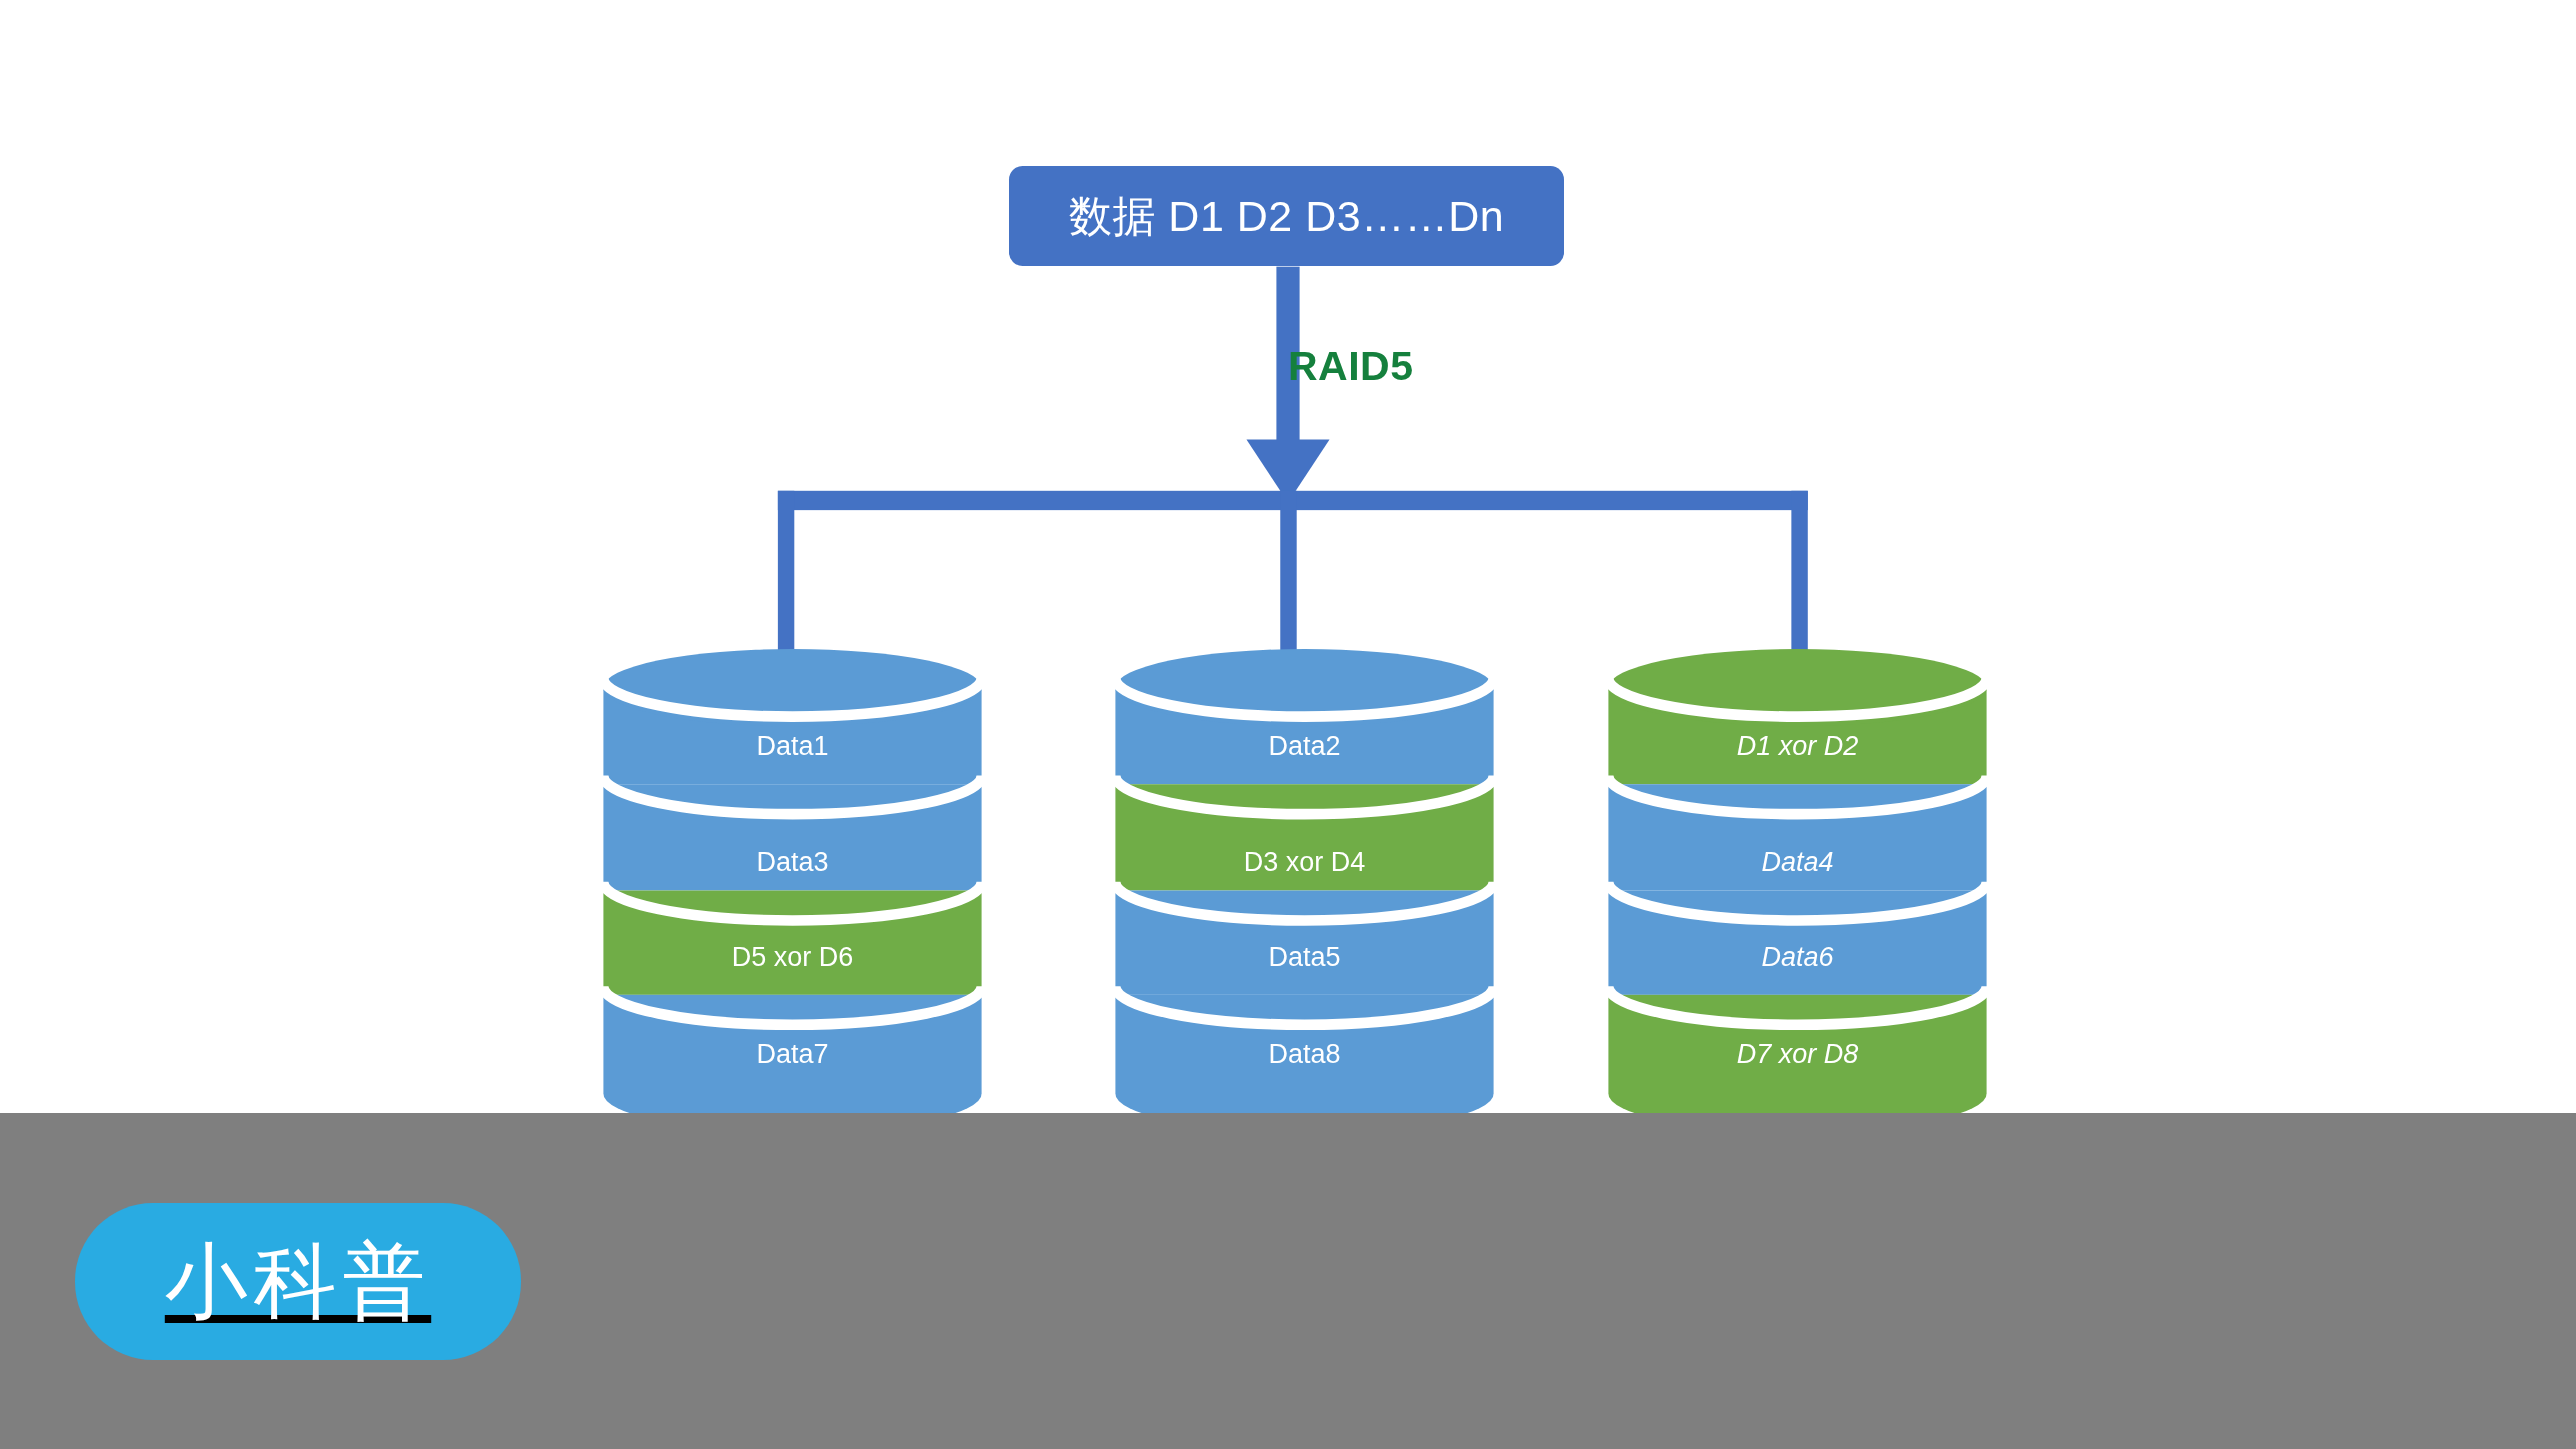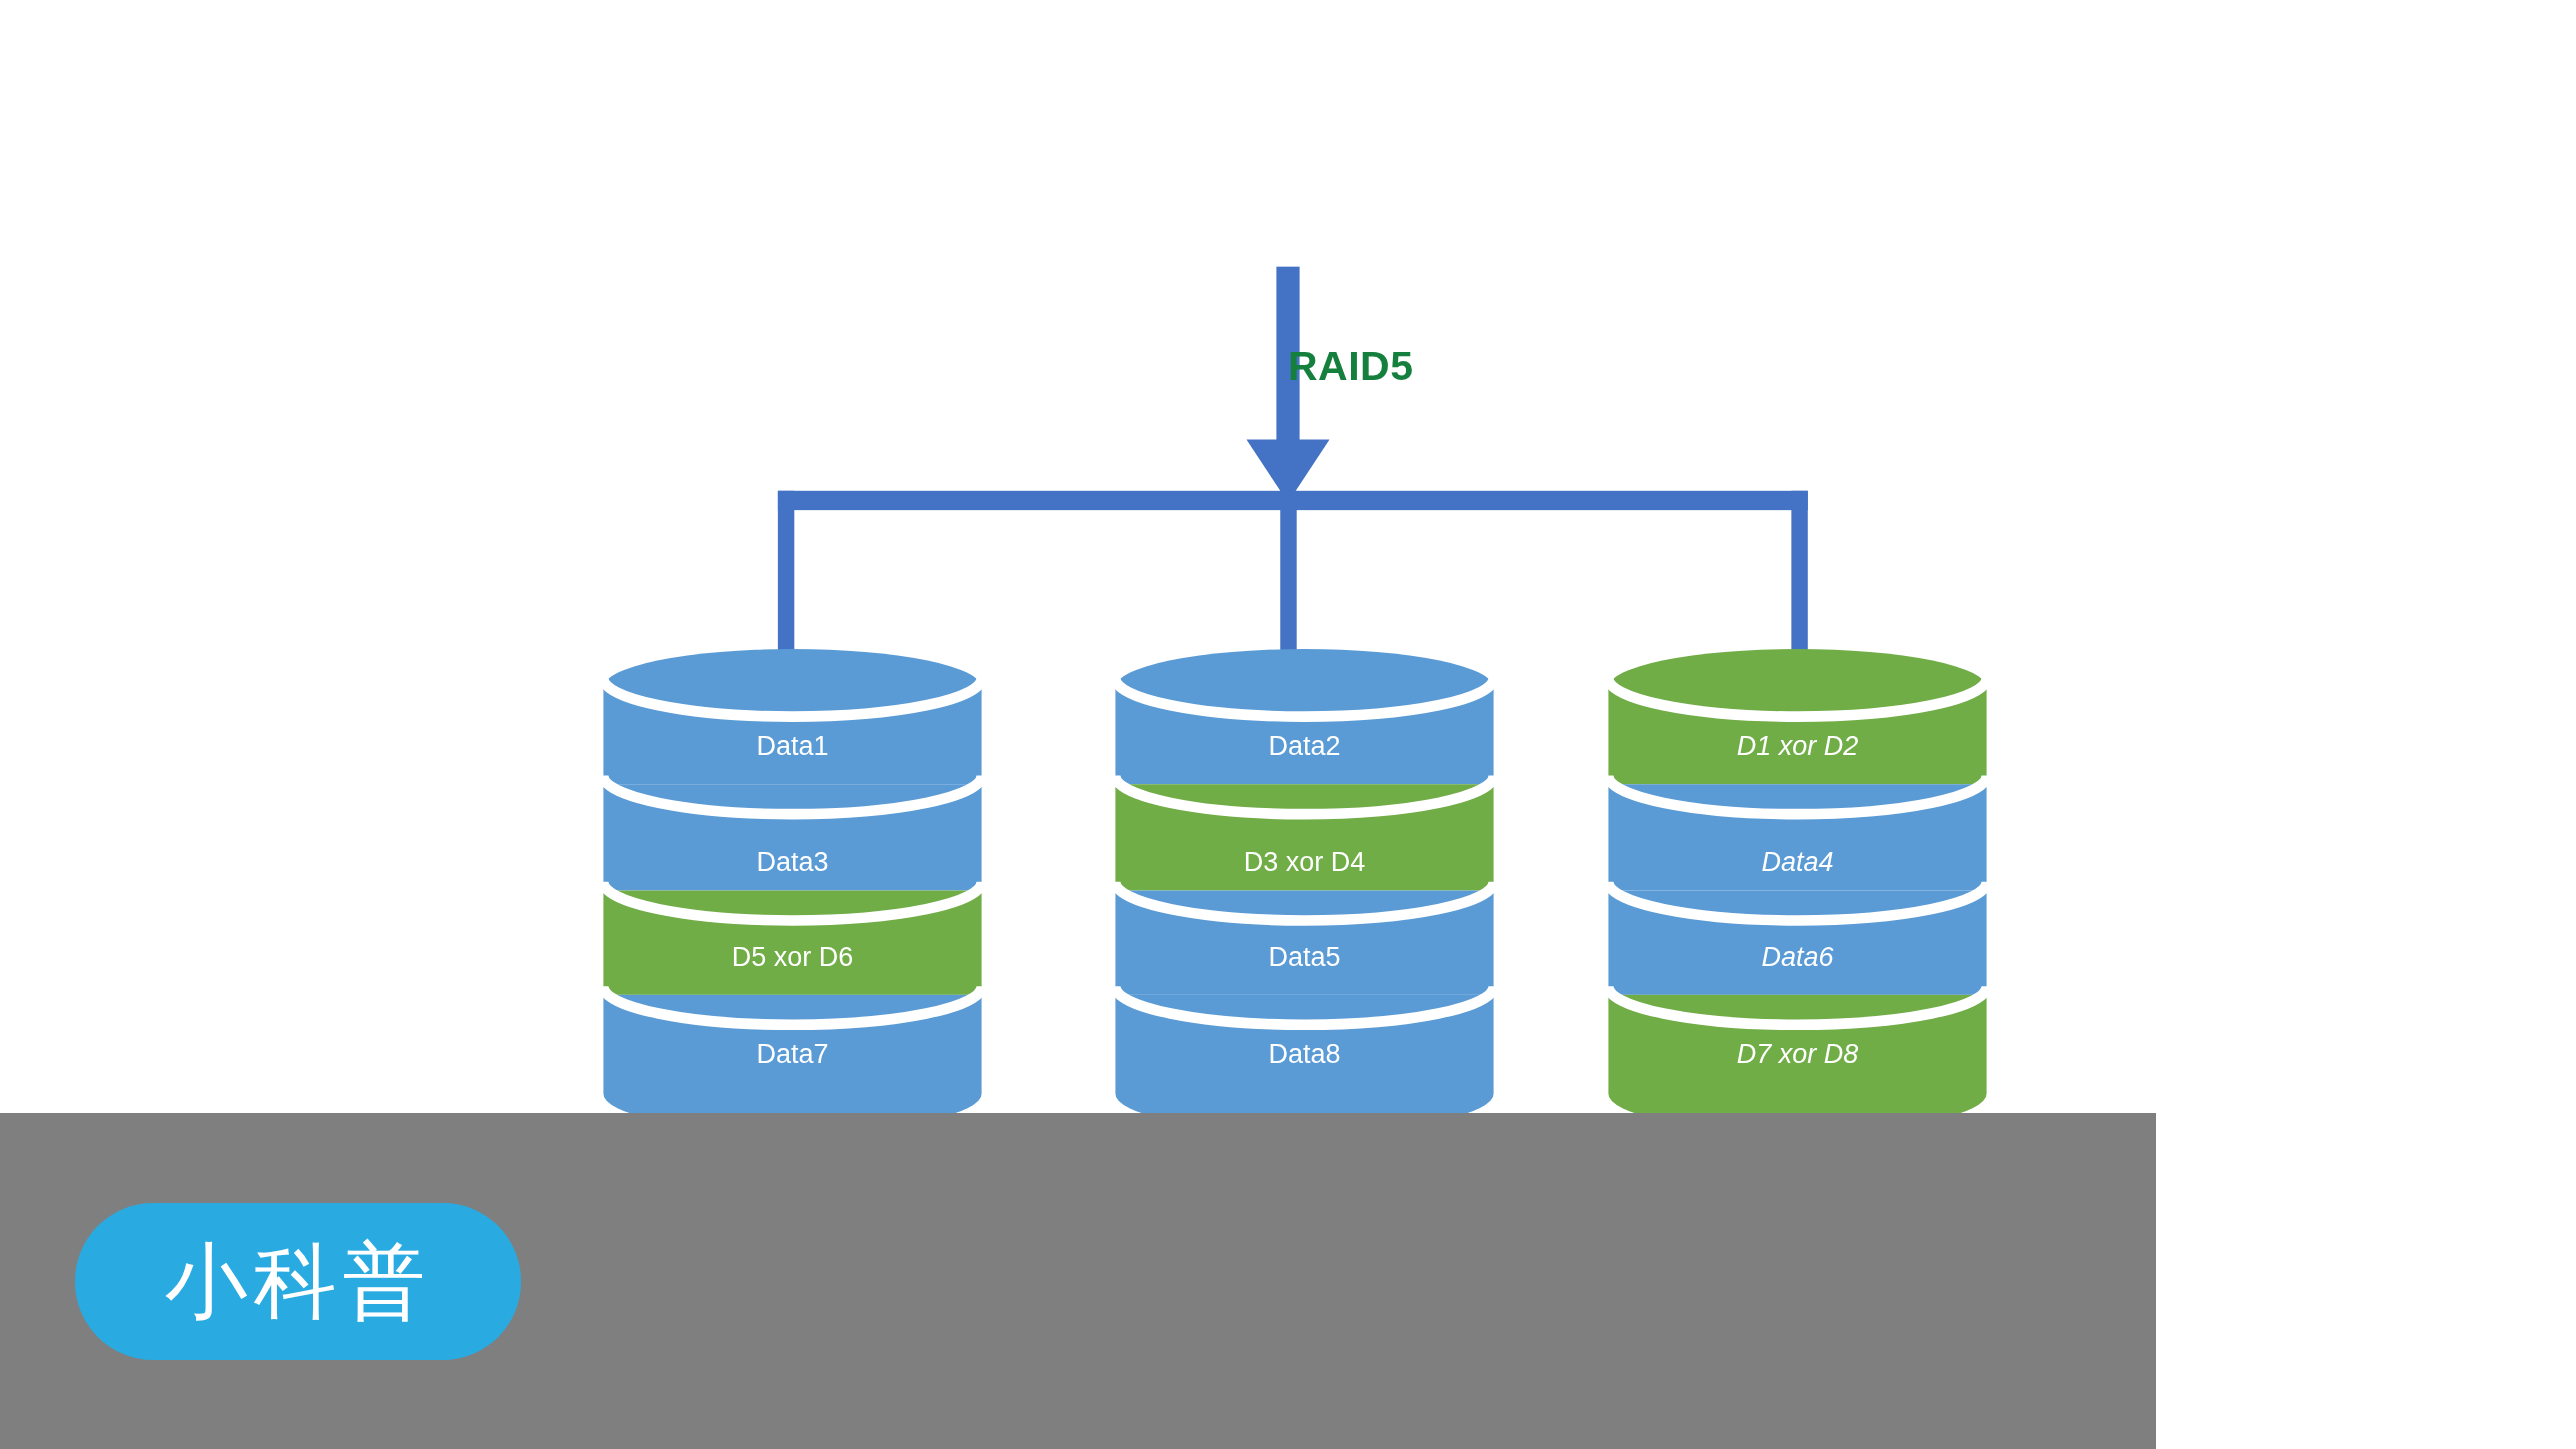--- a/index.html
+++ b/index.html
@@ -107,25 +107,26 @@
   .band-label.b0 { top: 84px; }
   .band-label.b1 { top: 200px; }
   .band-label.b2 { top: 295px; }
   .band-label.b3 { top: 392px; }
 
   
   #caption-bar {
     position: absolute;
     left: 0;
     top: 1113px;
-    width: 2156px;
+    width: 2576px;
     height: 336px;
     background: #7f7f7f;
     display: flex;
     align-items: center;
+    text-decoration: underline;
   }
   .badge {
     margin-left: 75px;
     width: 446px;
     height: 157px;
     background: #29ABE2;
     border-radius: 78px;
     display: flex;
     align-items: center;
     justify-content: center;
@@ -162,20 +163,23 @@
 
       <rect x="805" y="508" width="1066" height="20" fill="#4472C4"></rect>
 
       <rect x="805" y="508" width="17" height="178" fill="#4472C4"></rect>
 
       <rect x="1325" y="508" width="17" height="178" fill="#4472C4"></rect>
 
       <rect x="1854" y="508" width="17" height="178" fill="#4472C4"></rect>
     </svg>
 
+    <div class="source-box">
+      <span class="source-box-label">数据 D1 D2 D3……Dn</span>
+    </div>
 
     <div class="raid-label">RAID5</div>
 
     <div class="cylinder cyl-1">
       <svg class="cyl-svg" viewBox="0 0 392 500">
         <defs>
           <clipPath id="clip1">
             <path d="M0,40 L0,460 A196,40 0 0 0 392,460 L392,40 Z"></path>
           </clipPath>
         </defs>

